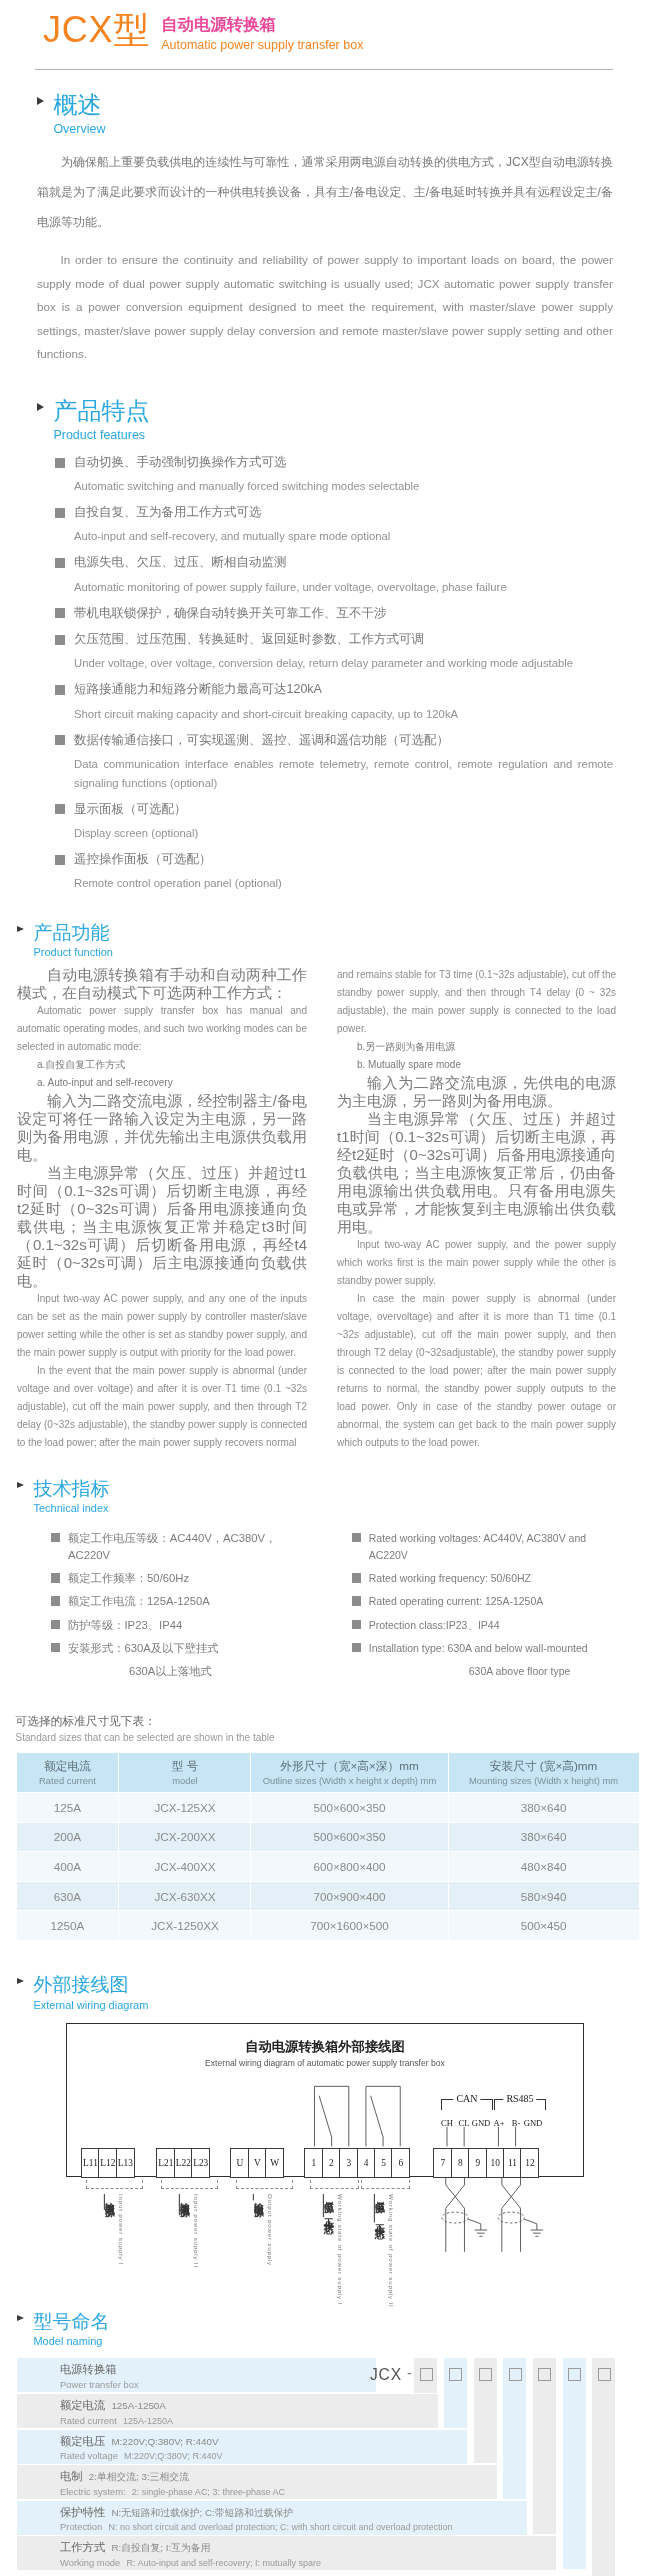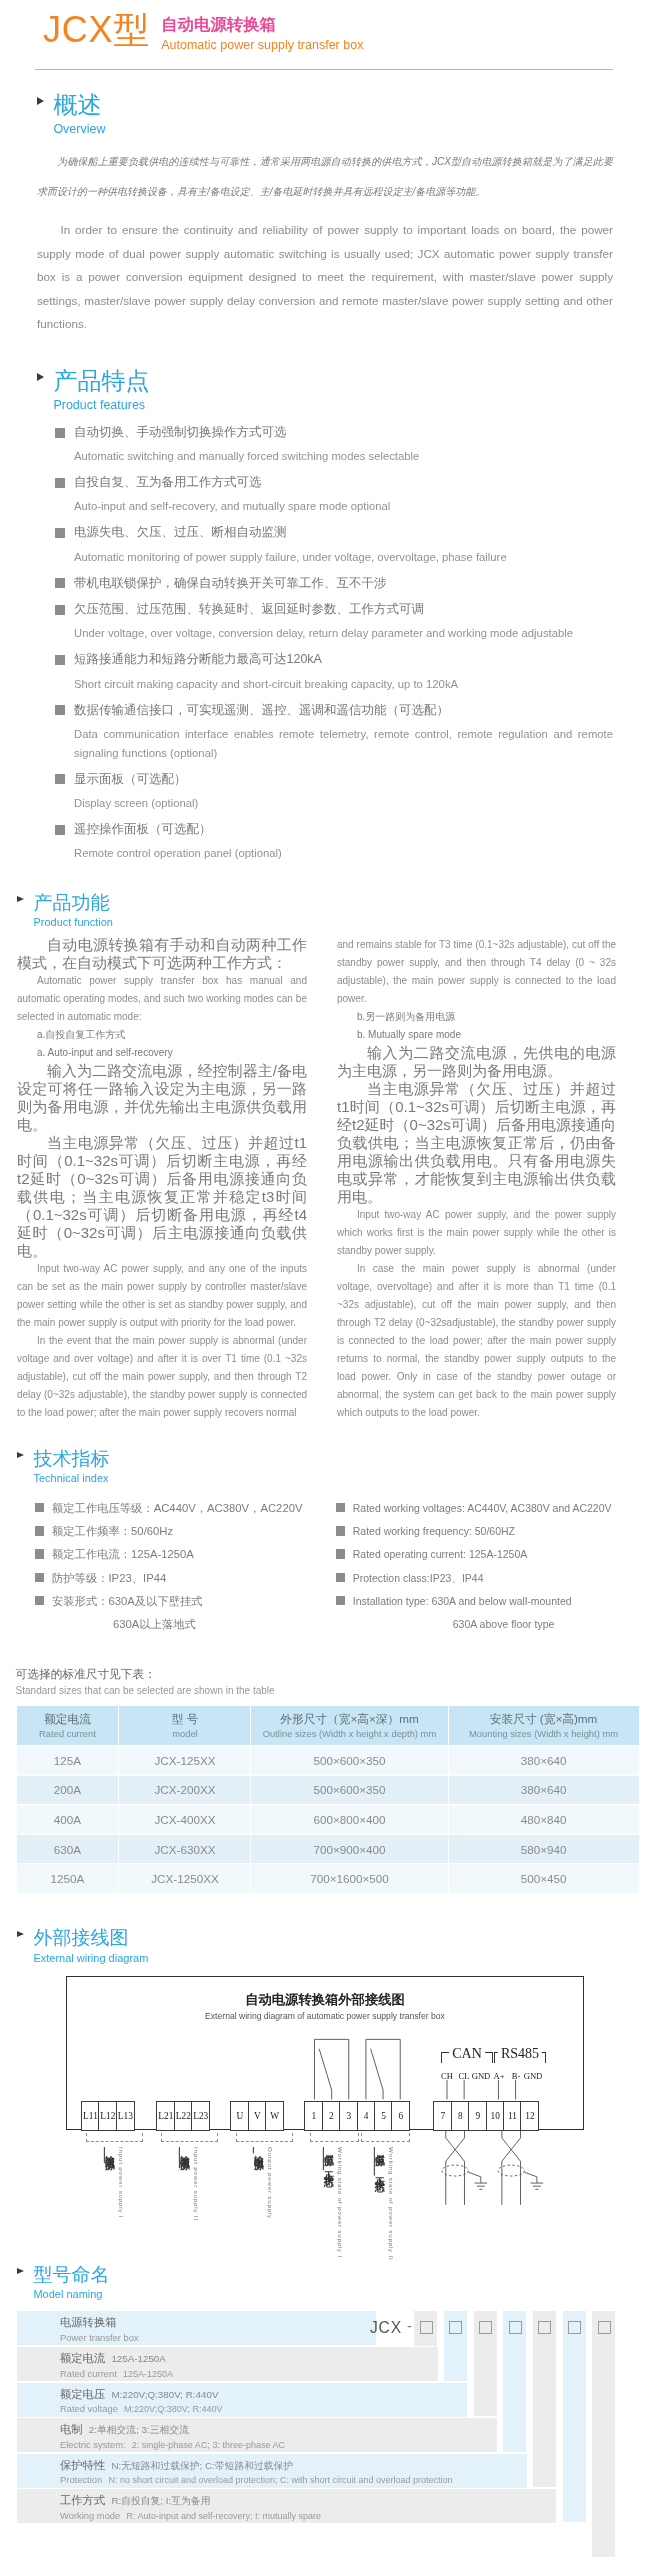--- a/index.html
+++ b/index.html
@@ -18,21 +18,21 @@
        border-bottom:4.7px solid transparent;margin-top:7.8px;margin-right:9.4px;flex:0 0 auto;}
   .h-cn{color:#2aa7e0;}
   .h-en{color:#2aa7e0;margin-top:0.8px;}
   .lvl1 .h-cn{font-size:24px;}
   .lvl1 .h-en{font-size:12.5px;}
   .lvl2 .h-cn{font-size:19px;}
   .lvl2 .h-en{font-size:11px;}
   .lvl2 .tri{margin-top:6.2px;border-left-width:7px;border-top-width:3.9px;border-bottom-width:3.9px;}
   
   .sec-overview{margin:20px 35px 0 37px;}
-  .p-cn{font-size:10px;color:#7a7a7a;line-height:30px;text-align:justify;text-indent:2em;margin:11px 0 0 0;font-style:italic;}
+  .p-cn{font-size:12px;color:#7a7a7a;line-height:30px;text-align:justify;text-indent:2em;margin:11px 0 0 0;}
   .p-en{font-size:11.7px;color:#8d8d8d;line-height:23.4px;text-align:justify;text-indent:2em;margin:11px 0 0 0;}
   
   .sec-features{margin:30px 35px 0 37px;}
   .feat-list{margin-top:11px;padding-left:18px;}
   .feat-cn{font-size:12.5px;color:#767676;line-height:19.5px;margin-top:7px;position:relative;padding-left:19px;}
   .feat-cn::before{content:"";position:absolute;left:0;top:4.7px;width:10px;height:10px;background:#8c8c8c;}
   .feat-en{font-size:11.3px;color:#929292;line-height:19px;margin-top:4.7px;padding-left:19px;text-align:justify;}
   
   .sec-function{margin:26.5px 31px 0 17px;}
   .cols{display:flex;margin-top:7.8px;}
@@ -41,21 +41,21 @@
   .fp{margin:0;text-align:justify;}
   .fp.cjk{font-size:15px;color:#7a7a7a;line-height:18px;text-indent:2em;}
   .fp.eng{font-size:10px;color:#8d8d8d;line-height:18px;text-indent:2em;}
   .fp.sub{font-size:10px;color:#7a7a7a;line-height:18px;text-indent:2em;text-align:left;}
   .fp.noind{text-indent:0;}
   
   .sec-tech{margin:23.4px 31px 0 17px;}
   .tcols{display:flex;margin-top:9.4px;}
   .tcolL{width:297px;margin-right:19.5px;padding-left:18px;}
   .tcolR{width:297px;}
-  .spec{font-size:11.3px;color:#7d7d7d;line-height:17px;margin-top:6.2px;position:relative;padding-left:17px;}
+  .spec{font-size:11.3px;color:#7d7d7d;line-height:17px;margin-top:6.2px;position:relative;padding-left:17px;margin-left:16px;}
   .spec::before{content:"";position:absolute;left:0;top:3.1px;width:9.4px;height:9.4px;background:#8c8c8c;}
   .spec.cont{padding-left:78px;}
   .spec.cont::before{display:none;}
   .tcolR .spec{font-size:10.5px;}
   .tcolR .spec.cont{padding-left:117px;}
   
   .sec-sizes{margin:34px 7.8px 0 15.6px;}
   .intro-cn{font-size:11.7px;color:#666;}
   .intro-en{font-size:10px;color:#999;margin-top:3.1px;}
   table.sz{border-collapse:separate;border-spacing:1.6px;width:624px;margin-top:9.4px;}
@@ -76,21 +76,21 @@
   .tgroup{position:absolute;bottom:-1.6px;display:flex;}
   .tcell{width:17px;height:28px;border:1.6px solid #3c3c3c;margin-left:-1.6px;background:#fff;
          display:flex;align-items:center;justify-content:center;
          font-family:"Liberation Serif","DejaVu Serif",serif;font-size:9.4px;color:#222;}
   .g1{left:15.6px;} .g2{left:91px;} .g3{left:165px;} .g4{left:239px;} .g5{left:368px;}
   .pin{position:absolute;top:94px;width:28px;text-align:center;
        font-family:"Liberation Serif","DejaVu Serif",serif;font-size:8.6px;color:#222;}
   .bus-bracket{position:absolute;top:75px;height:9.4px;border-top:0.8px solid #333;
                border-left:0.8px solid #333;border-right:0.8px solid #333;}
   .bus-label{position:absolute;top:-7px;left:50%;transform:translateX(-50%);background:#fff;
-             padding:0 3.1px;font-family:"Liberation Serif","DejaVu Serif",serif;font-size:14px;color:#222;}
+             padding:0 3.1px;font-family:"Liberation Serif","DejaVu Serif",serif;font-size:10px;color:#222;}
   .dash-bracket{position:absolute;top:157px;height:7.8px;border-left:0.8px dashed #8a8a8a;
                 border-right:0.8px dashed #8a8a8a;border-bottom:0.8px dashed #8a8a8a;}
   .vlabel{position:absolute;top:171px;display:flex;gap:2.3px;transform:translateX(-50%);}
   .vcn{writing-mode:vertical-rl;font-family:"Liberation Serif","DejaVu Serif",serif;
        font-size:9.8px;color:#333;font-weight:bold;text-decoration:underline;letter-spacing:1.6px;}
   .ven{writing-mode:vertical-rl;font-size:6.2px;color:#777;letter-spacing:0.8px;}
   svg.wsvg{position:absolute;left:0;top:0;overflow:visible;}
   
   .sec-naming{margin:23.4px 15.6px 0 17px;}
   .ladder{position:relative;width:615px;margin-top:11px;}

